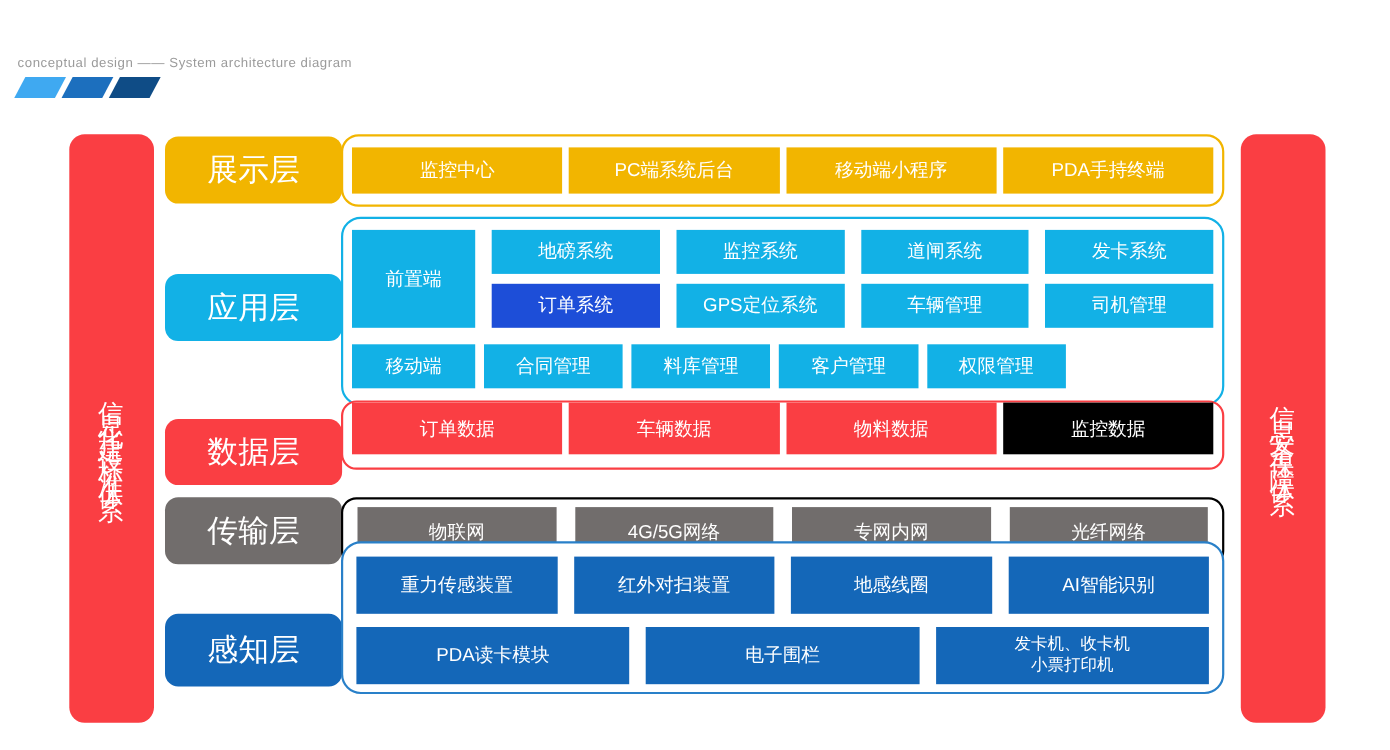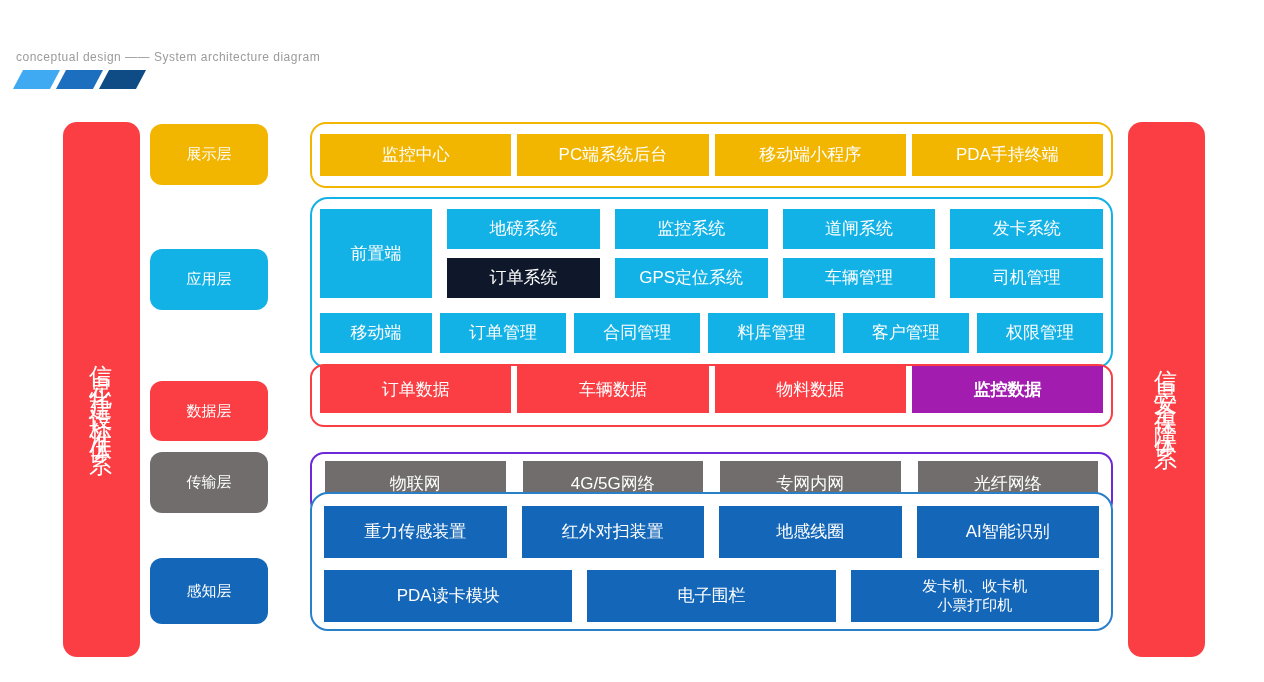--- a/index.html
+++ b/index.html
@@ -33,22 +33,22 @@
     border-radius:14px; color:#fff;
     display:flex; align-items:center; justify-content:center;
     writing-mode:vertical-lr; text-orientation:upright;
     font-size:23px; letter-spacing:11px; text-indent:11px;
   }
   .side-bar.left  { left:63px; }
   .side-bar.right { left:1128px; }
 
   
   .layer-label {
-    position:absolute; left:150px; width:118px;
-    border-radius:12px; color:#fff; font-size:15px;
+    position:absolute; left:150px; width:161px;
+    border-radius:12px; color:#fff; font-size:28px;
     display:flex; align-items:center; justify-content:center;
   }
 
   
   .container { position:absolute; left:310px; width:803px; background:#fff; }
   .box {
     color:#fff; display:flex; align-items:center; justify-content:center;
     font-size:17px; text-align:center; line-height:1.15;
   }
 
@@ -110,43 +110,42 @@
     <div class="box" style="background:#F2B500;">PDA手持终端</div>
   </div>
 
   <div class="container c-app" style="border:2px solid #12B1E6;">
     <div class="app-top">
       <div class="box app-front" style="background:#12B1E6;">前置端</div>
       <div class="box" style="background:#12B1E6;">地磅系统</div>
       <div class="box" style="background:#12B1E6;">监控系统</div>
       <div class="box" style="background:#12B1E6;">道闸系统</div>
       <div class="box" style="background:#12B1E6;">发卡系统</div>
-      <div class="box" style="background:#0f172a;">订单系统</div>
+      <div class="box" style="background:#1d4ed8;">订单系统</div>
       <div class="box" style="background:#12B1E6;">GPS定位系统</div>
       <div class="box" style="background:#12B1E6;">车辆管理</div>
       <div class="box" style="background:#12B1E6;">司机管理</div>
     </div>
     <div class="app-bottom">
       <div class="box" style="background:#12B1E6;">移动端</div>
-      <div class="box" style="background:#12B1E6;">订单管理</div>
       <div class="box" style="background:#12B1E6;">合同管理</div>
       <div class="box" style="background:#12B1E6;">料库管理</div>
       <div class="box" style="background:#12B1E6;">客户管理</div>
       <div class="box" style="background:#12B1E6;">权限管理</div>
     </div>
   </div>
 
   <div class="container c-data" style="border:2px solid #FA3E43;">
     <div class="box" style="background:#FA3E43;">订单数据</div>
     <div class="box" style="background:#FA3E43;">车辆数据</div>
     <div class="box" style="background:#FA3E43;">物料数据</div>
-    <div class="box" style="background:#a21caf;font-weight:bold;">监控数据</div>
+    <div class="box" style="background:#000000;">监控数据</div>
   </div>
 
-  <div class="container c-trans" style="border:2px solid #6d28d9;">
+  <div class="container c-trans" style="border:2px solid #000000;">
     <div class="box" style="background:#716D6C;">物联网</div>
     <div class="box" style="background:#716D6C;">4G/5G网络</div>
     <div class="box" style="background:#716D6C;">专网内网</div>
     <div class="box" style="background:#716D6C;">光纤网络</div>
   </div>
 
   <div class="container c-perc" style="border:2px solid #2980C9;">
     <div class="perc-row">
       <div class="box" style="background:#1467B8;">重力传感装置</div>
       <div class="box" style="background:#1467B8;">红外对扫装置</div>

